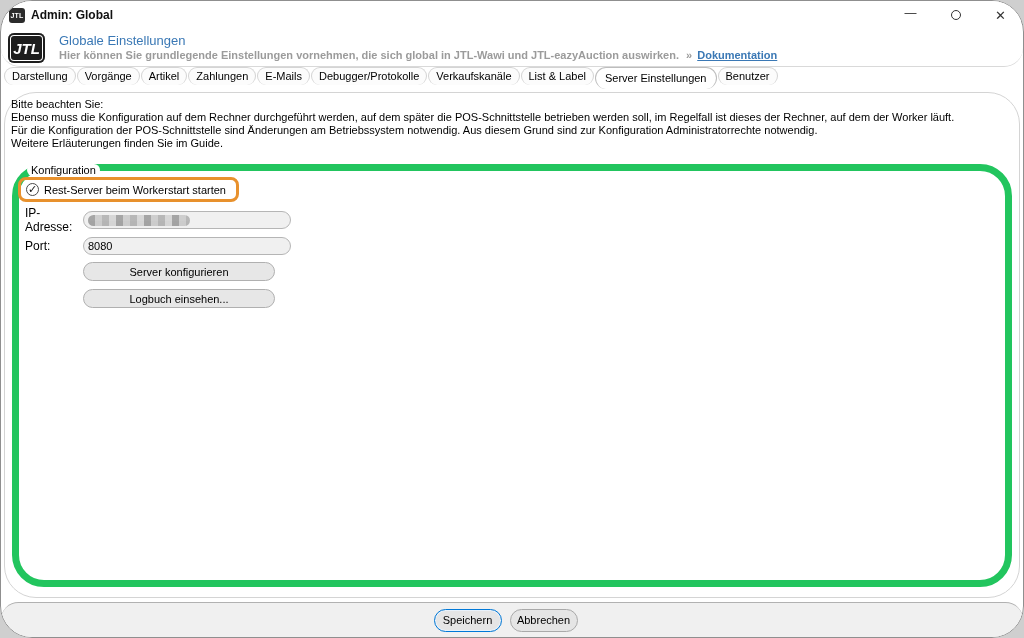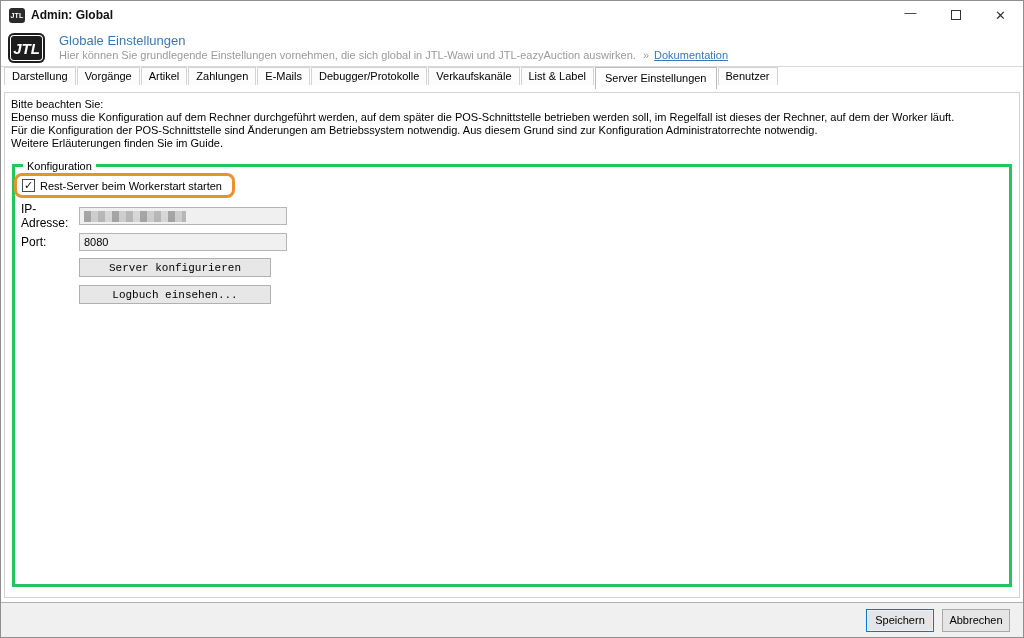--- a/index.html
+++ b/index.html
@@ -1,15 +1,15 @@
 <!DOCTYPE html>
 <html><head>
 <meta charset="utf-8">
 <style>
-  * { box-sizing: border-box; margin: 0; padding: 0; }
+  * { box-sizing: border-box; margin: 0; padding: 0; border-radius: 32px; }
   html,body { background:#cfcfcf; }
   body { font-family: "Liberation Sans", "DejaVu Sans", sans-serif; }
 
   .window {
     width: 1024px; height: 638px; background: #ffffff;
     border: 1px solid #8f8f8f; position: relative; overflow: hidden;
     display: flex; flex-direction: column;
   }
 
   
@@ -29,21 +29,21 @@
   
   .header { flex: 0 0 38px; display: flex; align-items: flex-start; padding: 3px 0 0 7px; border-bottom: 1px solid #d9d9d9; background:#fff; }
   .jtl-logo {
     width: 37px; height: 30px; background: #1d1d1d; border-radius: 6px;
     box-shadow: inset 0 0 0 2px #1d1d1d, inset 0 0 0 3px #ffffff;
     color: #fff; font-weight: bold; font-size: 15px; font-style: italic;
     display: flex; align-items: center; justify-content: center; margin-top: 1px;
   }
   .header-texts { margin-left: 14px; padding-top: 1px; }
   .header-title { font-size: 13px; color: #3a78b5; margin-bottom: 1px; }
-  .header-sub { font-size: 11px; color: #9b9b9b; }
+  .header-sub { font-size: 11px; color: #9b9b9b; font-weight: bold; }
   .doc-link-arrow { color: #9b9b9b; margin: 0 2px 0 4px; }
   .doc-link { color: #3a78b5; text-decoration: underline; cursor: pointer; }
 
   
   .tabstrip { flex: 0 0 25px; display: flex; align-items: flex-start; padding-left: 3px; position: relative; z-index: 2; background: #fff; }
   .tab {
     font-size: 11px; color: #000; background: #fcfcfc;
     border: 1px solid #d4d4d4; border-bottom: none;
     padding: 2px 7px 3px; margin-right: 1px; cursor: pointer; white-space: nowrap;
   }
@@ -55,21 +55,21 @@
   
   .pane {
     flex: 1 1 auto; margin: 0 3px; border: 1px solid #d4d4d4; background: #fff;
     display: flex; flex-direction: column; padding: 3px 5px 8px; position: relative; z-index: 1;
   }
   .notice { font-size: 11px; color: #000; line-height: 13px; margin: 2px 0 6px 1px; }
   .notice div { white-space: nowrap; }
 
   
   .groupbox {
-    flex: 1 1 auto; border: 3px solid #22c55e; position: relative;
+    flex: 1 1 auto; border: 7px solid #22c55e; position: relative;
     margin: 8px 2px 2px 2px; padding: 8px 0 0 0;
   }
   .groupbox-label {
     position: absolute; top: -7px; left: 8px; background: #fff; padding: 0 4px;
     font-size: 11px; color: #000;
   }
 
   .checkbox-highlight {
     display: inline-flex; align-items: center;
     border: 3px solid #e8912d; border-radius: 8px;
@@ -92,29 +92,29 @@
   }
   .redacted-block {
     width: 102px; height: 11px;
     background:
       repeating-linear-gradient(90deg, rgba(160,160,160,.9) 0 7px, rgba(205,205,205,.9) 7px 14px, rgba(180,180,180,.9) 14px 21px, rgba(215,215,215,.9) 21px 28px),
       repeating-linear-gradient(0deg, #c0c0c0 0 5px, #d8d8d8 5px 11px);
   }
   .gb-btn {
     display: block; width: 192px; height: 19px; margin: 7px 0 0 64px;
     background: #e7e7e7; border: 1px solid #b0b0b0; font-size: 11px; color: #000;
-    font-family: Liberation Mono, monospace; cursor: pointer;
+    font-family: Liberation Sans, sans-serif; cursor: pointer;
   }
   .gb-btn.second { margin-top: 8px; }
 
   
   .footer-gap { flex: 0 0 4px; background: #fff; }
   .footer {
     flex: 0 0 35px; background: #f0f0f0; border-top: 1px solid #b1b1b1;
-    display: flex; align-items: center; justify-content: flex-end; padding-right: 13px;
+    display: flex; align-items: center; justify-content: center; padding-right: 13px;
   }
   .footer-btn {
     width: 68px; height: 23px; font-size: 11px; color: #000; cursor: pointer;
     font-family: "Liberation Sans", "DejaVu Sans", sans-serif;
   }
   .btn-save { background: #e5e5e5; border: 1px solid #0078d7; box-shadow: inset 0 0 0 1px #e9f2fb; margin-right: 8px; }
   .btn-cancel { background: #e5e5e5; border: 1px solid #a9a9a9; }
 </style>
 </head>
 <body>

